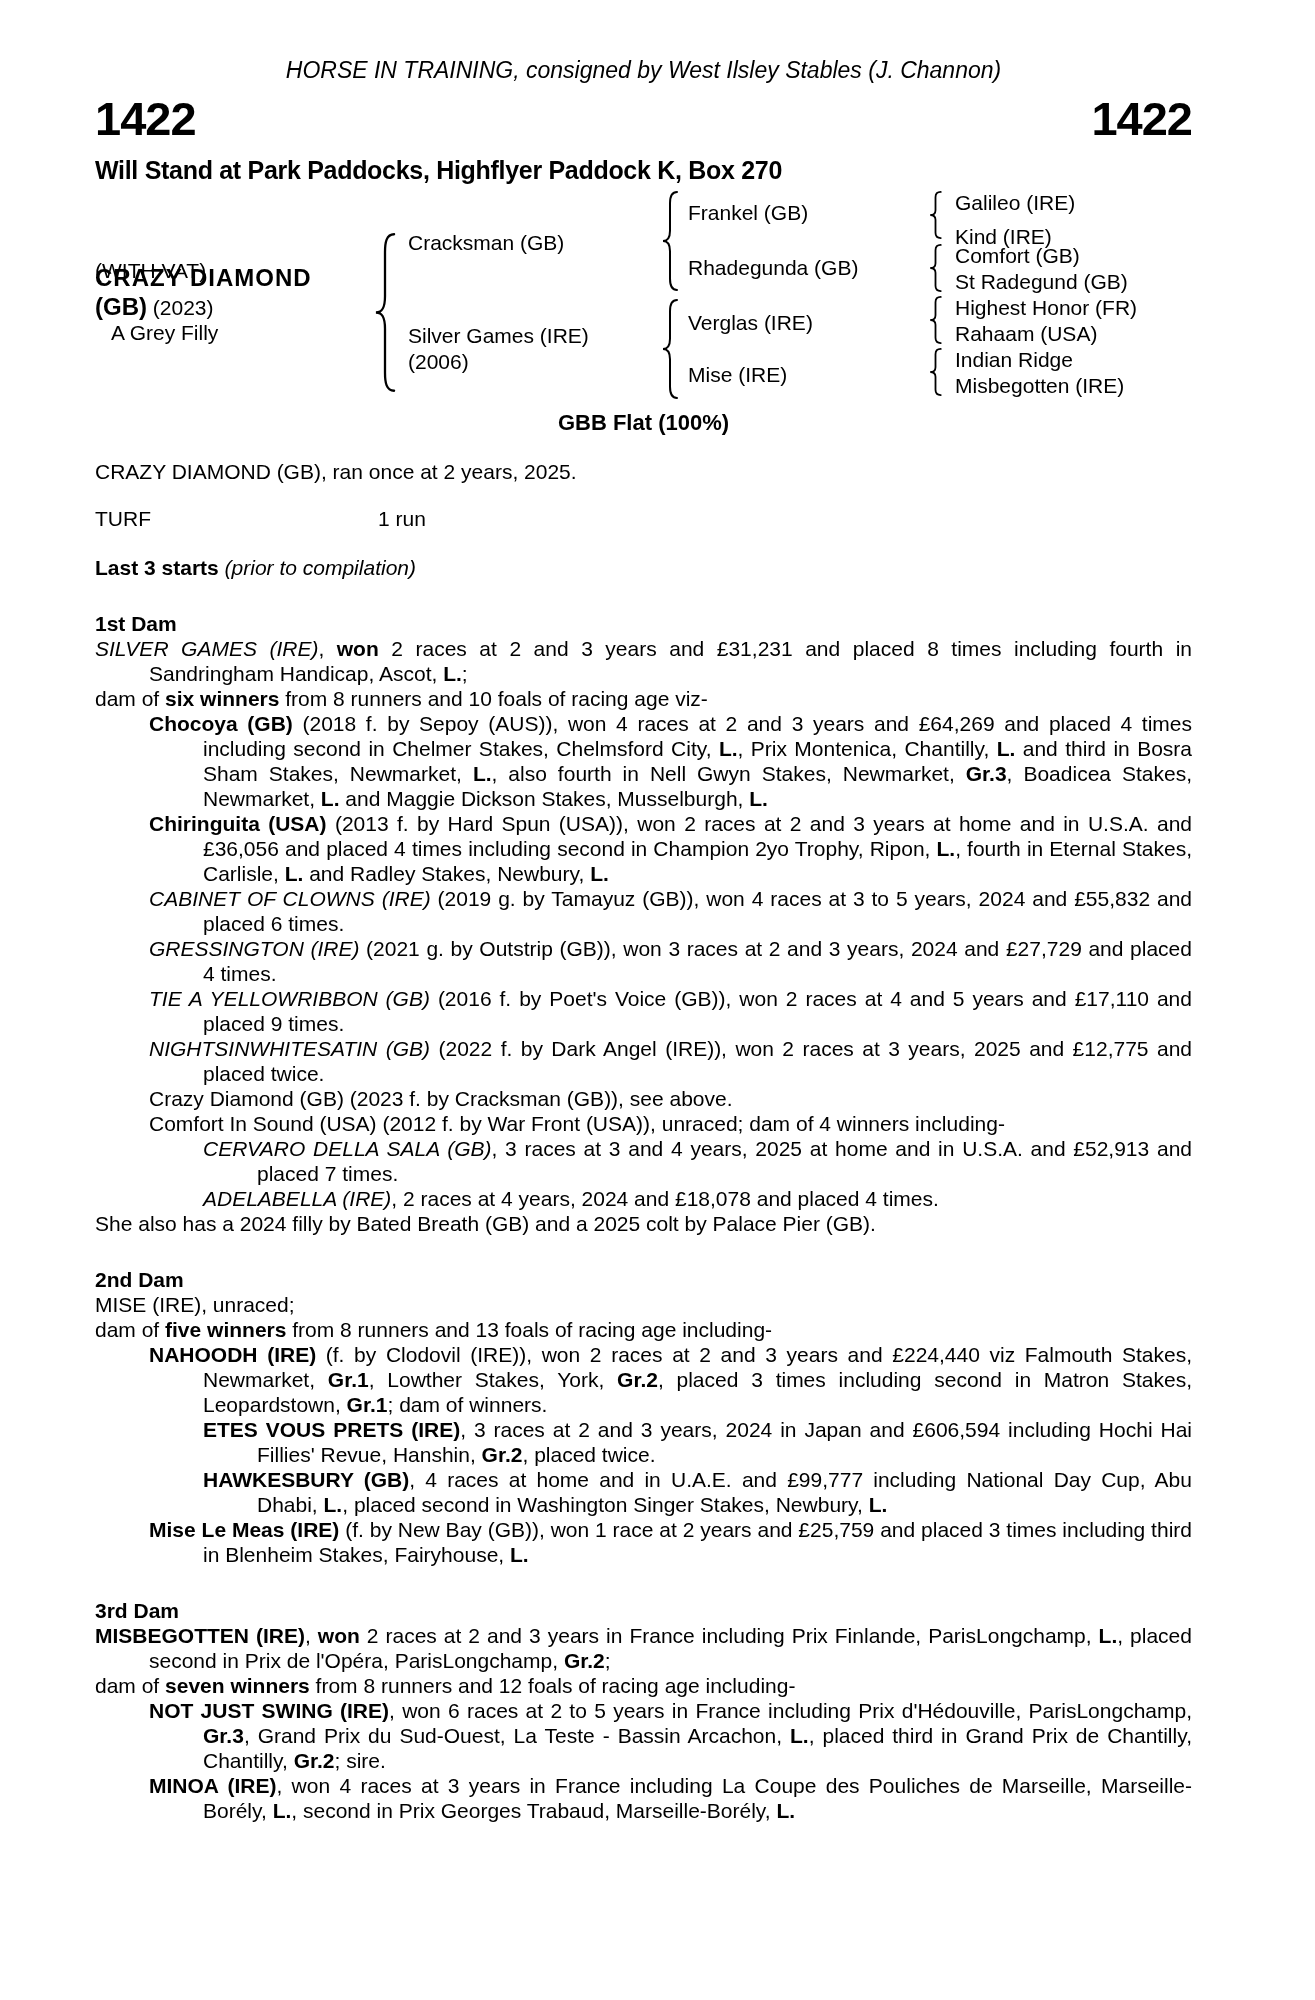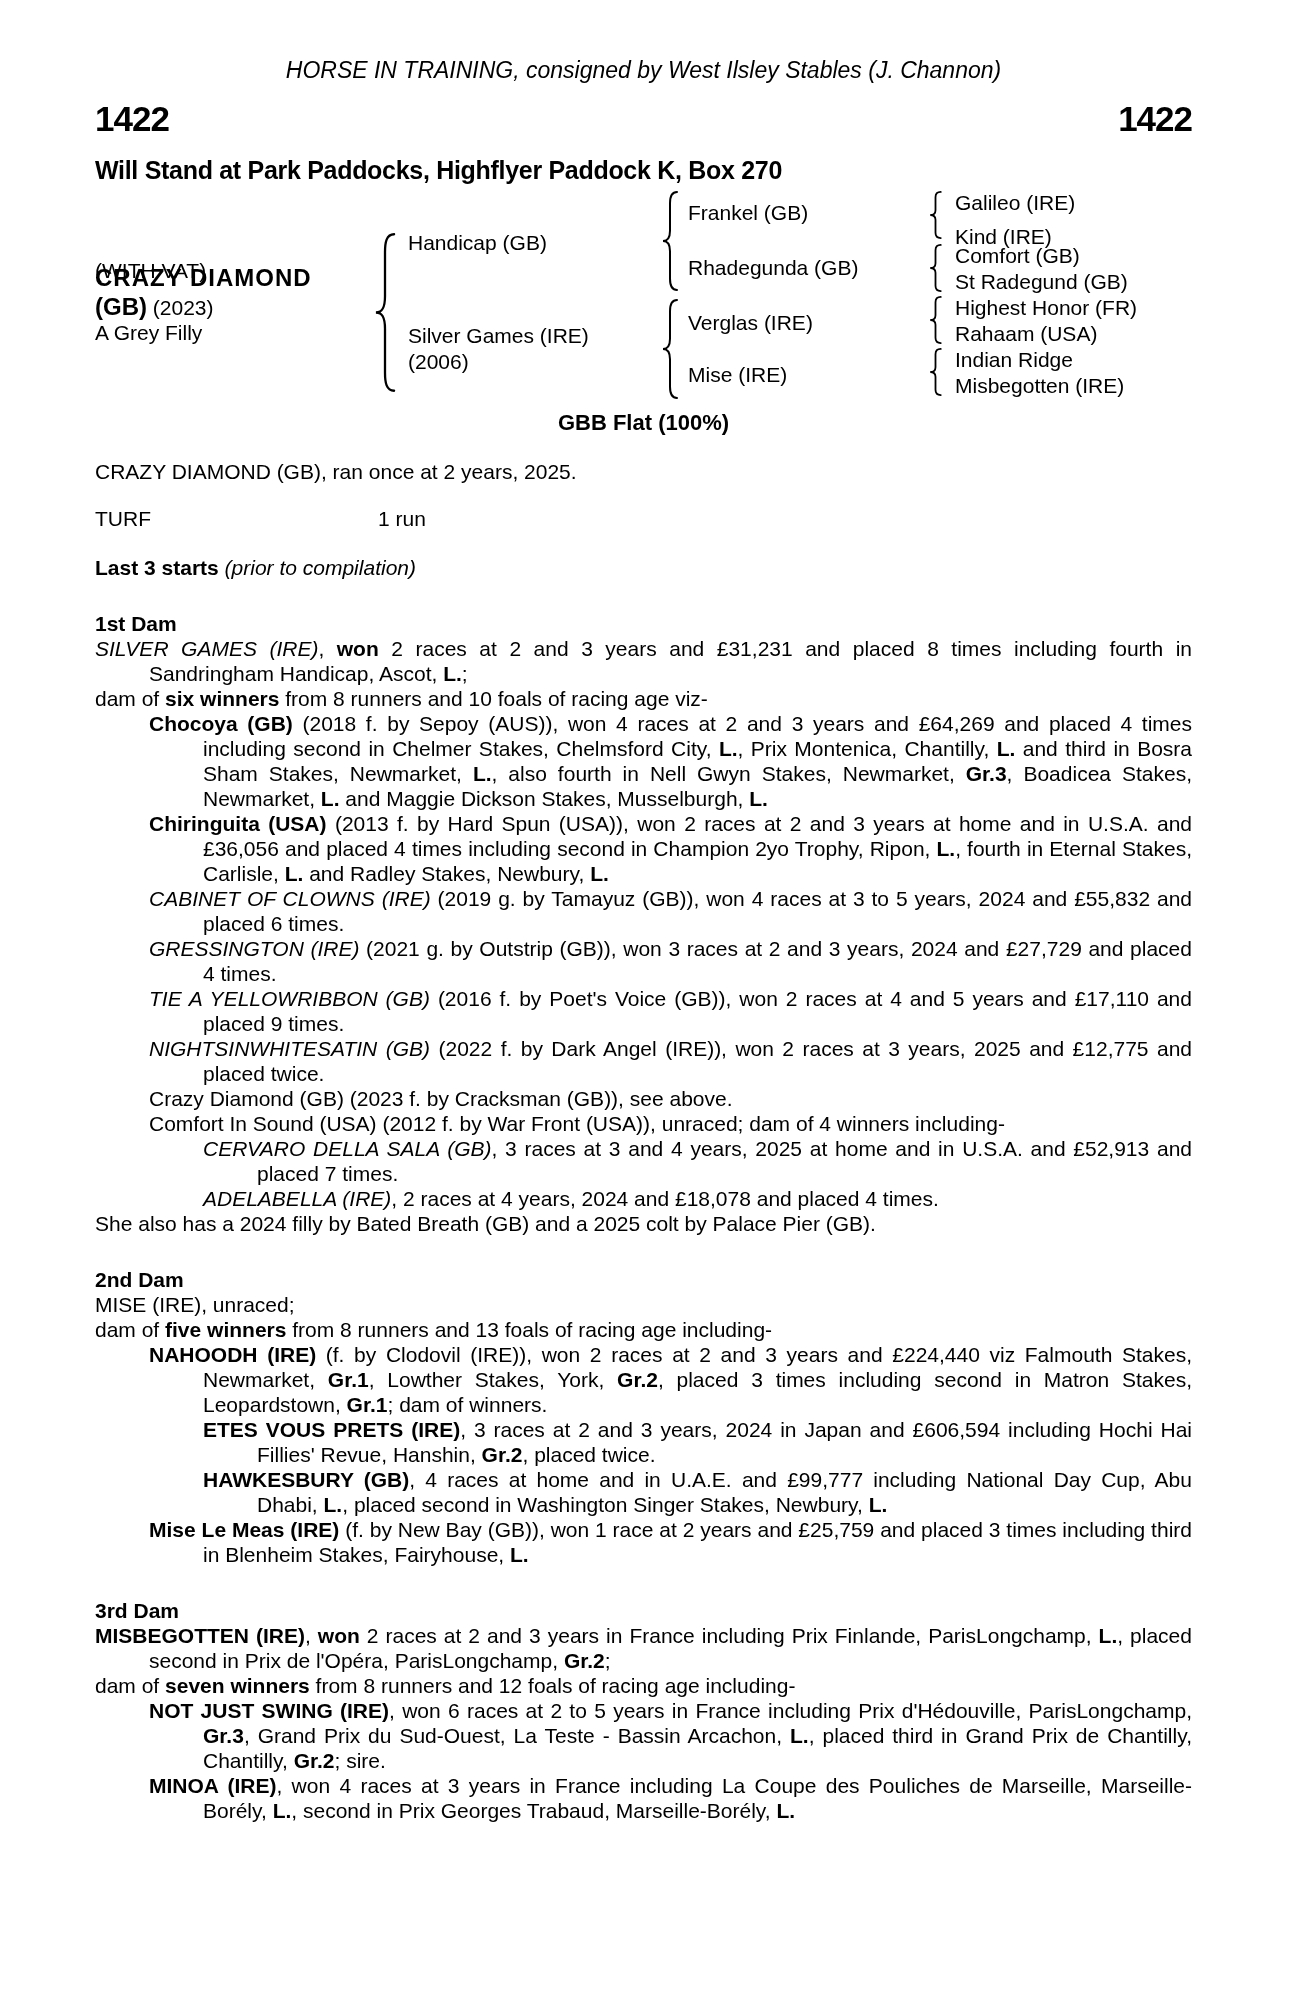--- a/index.html
+++ b/index.html
@@ -4,21 +4,21 @@
 <style>
   html,body{margin:0;padding:0}
   body{
     width:1315px;height:2000px;background:#ffffff;color:#000;
     font-family:"Liberation Sans",sans-serif;font-size:21px;line-height:25px;
     overflow:hidden;
   }
   .content{width:1097px;margin-left:95px}
   .consignor{padding-top:57px;text-align:center;font-style:italic;font-size:23px;line-height:26px}
   .lot-row{display:flex;justify-content:space-between;align-items:flex-start;margin-top:12px;height:48px}
-  .lot{font-size:35px;line-height:47px;font-weight:bold;letter-spacing:-1px}
+  .lot{font-size:47px;line-height:47px;font-weight:bold;letter-spacing:-1px}
   .stand{margin-top:14px;font-weight:bold;font-size:25px;line-height:27px;letter-spacing:-0.3px}
   .pedigree{position:relative;height:216px;margin-top:4px}
   .ped-item{position:absolute;white-space:nowrap;line-height:26px}
   .subject-name{font-weight:bold;font-size:24px;letter-spacing:1px;line-height:27px}
   .suffix-b{font-weight:bold;font-size:24px}
   .b{font-weight:bold}
   .i{font-style:italic}
   .run-b{font-weight:bold}
   .run-i{font-style:italic}
   .gbb{text-align:center;font-weight:bold;font-size:22px;margin-top:6px;line-height:26px}
@@ -48,27 +48,27 @@
     <span class="lot">1422</span>
   </div>
 
   <div class="stand">Will Stand at Park Paddocks, Highflyer Paddock K, Box 270</div>
 
   <div class="pedigree">
 
     <div class="ped-item" style="left:0;top:70px">(WITH VAT)</div>
     <div class="ped-item subject-name" style="left:0;top:76px">CRAZY DIAMOND</div>
     <div class="ped-item" style="left:0;top:106px"><span class="suffix-b">(GB)</span> <span>(2023)</span></div>
-    <div class="ped-item" style="left:0;top:132px">A Grey Filly</div>
+    <div class="ped-item" style="left:16px;top:132px">A Grey Filly</div>
 
     <svg class="brace" style="left:277px;top:43px;width:26px;height:163px" viewBox="0 0 20 100" preserveAspectRatio="none">
         <path d="M17 2 C11 2 10 7 10 13 L10 40 C10 47 8 50 3 50 C8 50 10 53 10 60 L10 87 C10 93 11 98 17 98" vector-effect="non-scaling-stroke" stroke-width="2.3"></path>
       </svg>
 
-    <div class="ped-item" style="left:313px;top:42px">Handicap (GB)</div>
+    <div class="ped-item" style="left:313px;top:42px">Cracksman (GB)</div>
     <div class="ped-item" style="left:313px;top:135px">
       <div>Silver Games (IRE)</div>
       <div>(2006)</div>
     </div>
 
     <svg class="brace" style="left:565px;top:2px;width:20px;height:102px" viewBox="0 0 20 100" preserveAspectRatio="none">
         <path d="M17 2 C11 2 10 7 10 13 L10 40 C10 47 8 50 3 50 C8 50 10 53 10 60 L10 87 C10 93 11 98 17 98" vector-effect="non-scaling-stroke" stroke-width="2"></path>
       </svg>
     <svg class="brace" style="left:565px;top:110px;width:20px;height:102px" viewBox="0 0 20 100" preserveAspectRatio="none">
         <path d="M17 2 C11 2 10 7 10 13 L10 40 C10 47 8 50 3 50 C8 50 10 53 10 60 L10 87 C10 93 11 98 17 98" vector-effect="non-scaling-stroke" stroke-width="2"></path>

